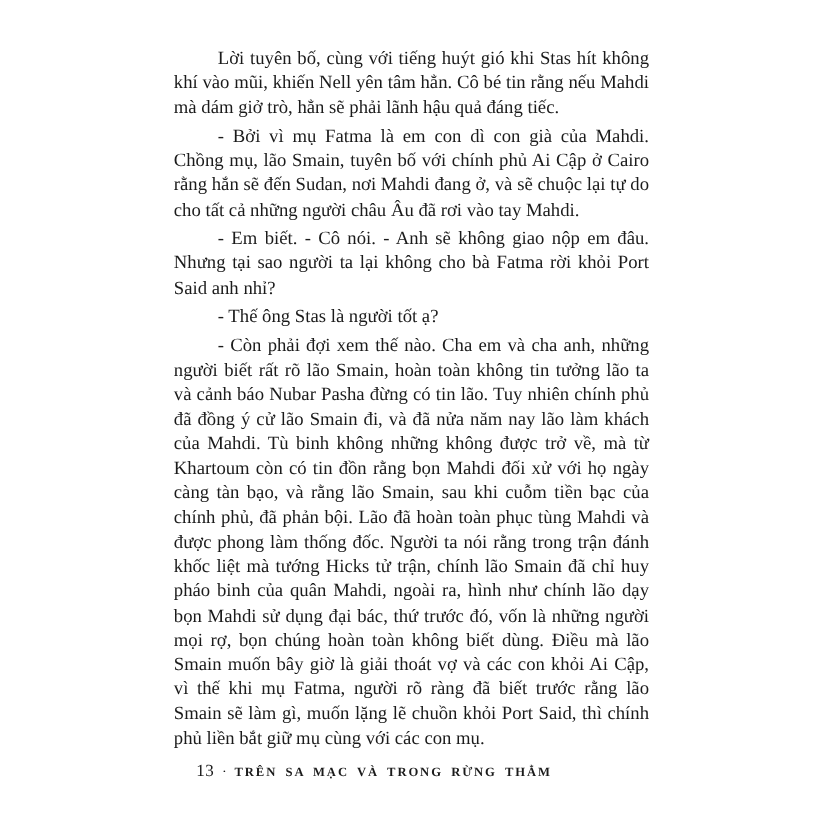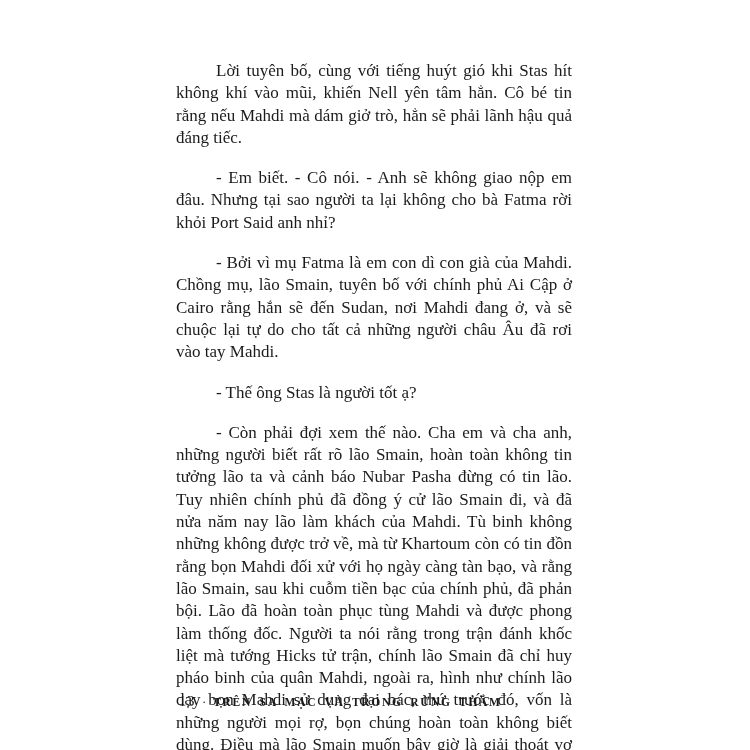--- a/index.html
+++ b/index.html
@@ -24,21 +24,21 @@
     left: 158px;
     top: 42px;
     width: 432px;
     color: #1b1b1b;
     font-size: 17px;
     line-height: 22.3px;
     text-align: justify;
     text-justify: inter-word;
   }
   .text-block p {
-    margin: 18px;
+    margin: 0;
     text-indent: 40px;
   }
   .text-block p + p {
     margin-top: 4px;
   }
   .page-footer {
     position: absolute;
     top: 692px;
     left: 0;
     width: 680px;
@@ -62,22 +62,22 @@
     font-weight: bold;
   }
 </style>
 </head>
 <body>
 
 <div class="book-page">
 
   <div class="text-block">
     <p>Lời tuyên bố, cùng với tiếng huýt gió khi Stas hít không khí vào mũi, khiến Nell yên tâm hẳn. Cô bé tin rằng nếu Mahdi mà dám giở trò, hẳn sẽ phải lãnh hậu quả đáng tiếc.</p>
+    <p>- Bởi vì mụ Fatma là em con dì con già của Mahdi. Chồng mụ, lão Smain, tuyên bố với chính phủ Ai Cập ở Cairo rằng hắn sẽ đến Sudan, nơi Mahdi đang ở, và sẽ chuộc lại tự do cho tất cả những người châu Âu đã rơi vào tay Mahdi.</p>
     <p>- Em biết. - Cô nói. - Anh sẽ không giao nộp em đâu. Nhưng tại sao người ta lại không cho bà Fatma rời khỏi Port Said anh nhỉ?</p>
-    <p>- Bởi vì mụ Fatma là em con dì con già của Mahdi. Chồng mụ, lão Smain, tuyên bố với chính phủ Ai Cập ở Cairo rằng hắn sẽ đến Sudan, nơi Mahdi đang ở, và sẽ chuộc lại tự do cho tất cả những người châu Âu đã rơi vào tay Mahdi.</p>
     <p>- Thế ông Stas là người tốt ạ?</p>
     <p>- Còn phải đợi xem thế nào. Cha em và cha anh, những người biết rất rõ lão Smain, hoàn toàn không tin tưởng lão ta và cảnh báo Nubar Pasha đừng có tin lão. Tuy nhiên chính phủ đã đồng ý cử lão Smain đi, và đã nửa năm nay lão làm khách của Mahdi. Tù binh không những không được trở về, mà từ Khartoum còn có tin đồn rằng bọn Mahdi đối xử với họ ngày càng tàn bạo, và rằng lão Smain, sau khi cuỗm tiền bạc của chính phủ, đã phản bội. Lão đã hoàn toàn phục tùng Mahdi và được phong làm thống đốc. Người ta nói rằng trong trận đánh khốc liệt mà tướng Hicks tử trận, chính lão Smain đã chỉ huy pháo binh của quân Mahdi, ngoài ra, hình như chính lão dạy bọn Mahdi sử dụng đại bác, thứ trước đó, vốn là những người mọi rợ, bọn chúng hoàn toàn không biết dùng. Điều mà lão Smain muốn bây giờ là giải thoát vợ và các con khỏi Ai Cập, vì thế khi mụ Fatma, người rõ ràng đã biết trước rằng lão Smain sẽ làm gì, muốn lặng lẽ chuồn khỏi Port Said, thì chính phủ liền bắt giữ mụ cùng với các con mụ.</p>
   </div>
 
   <div class="page-footer">
     <span class="footer-page-number">13</span><span class="footer-separator">·</span><span class="footer-title">TRÊN SA MẠC VÀ TRONG RỪNG THẲM</span>
   </div>
 
 </div>
 

